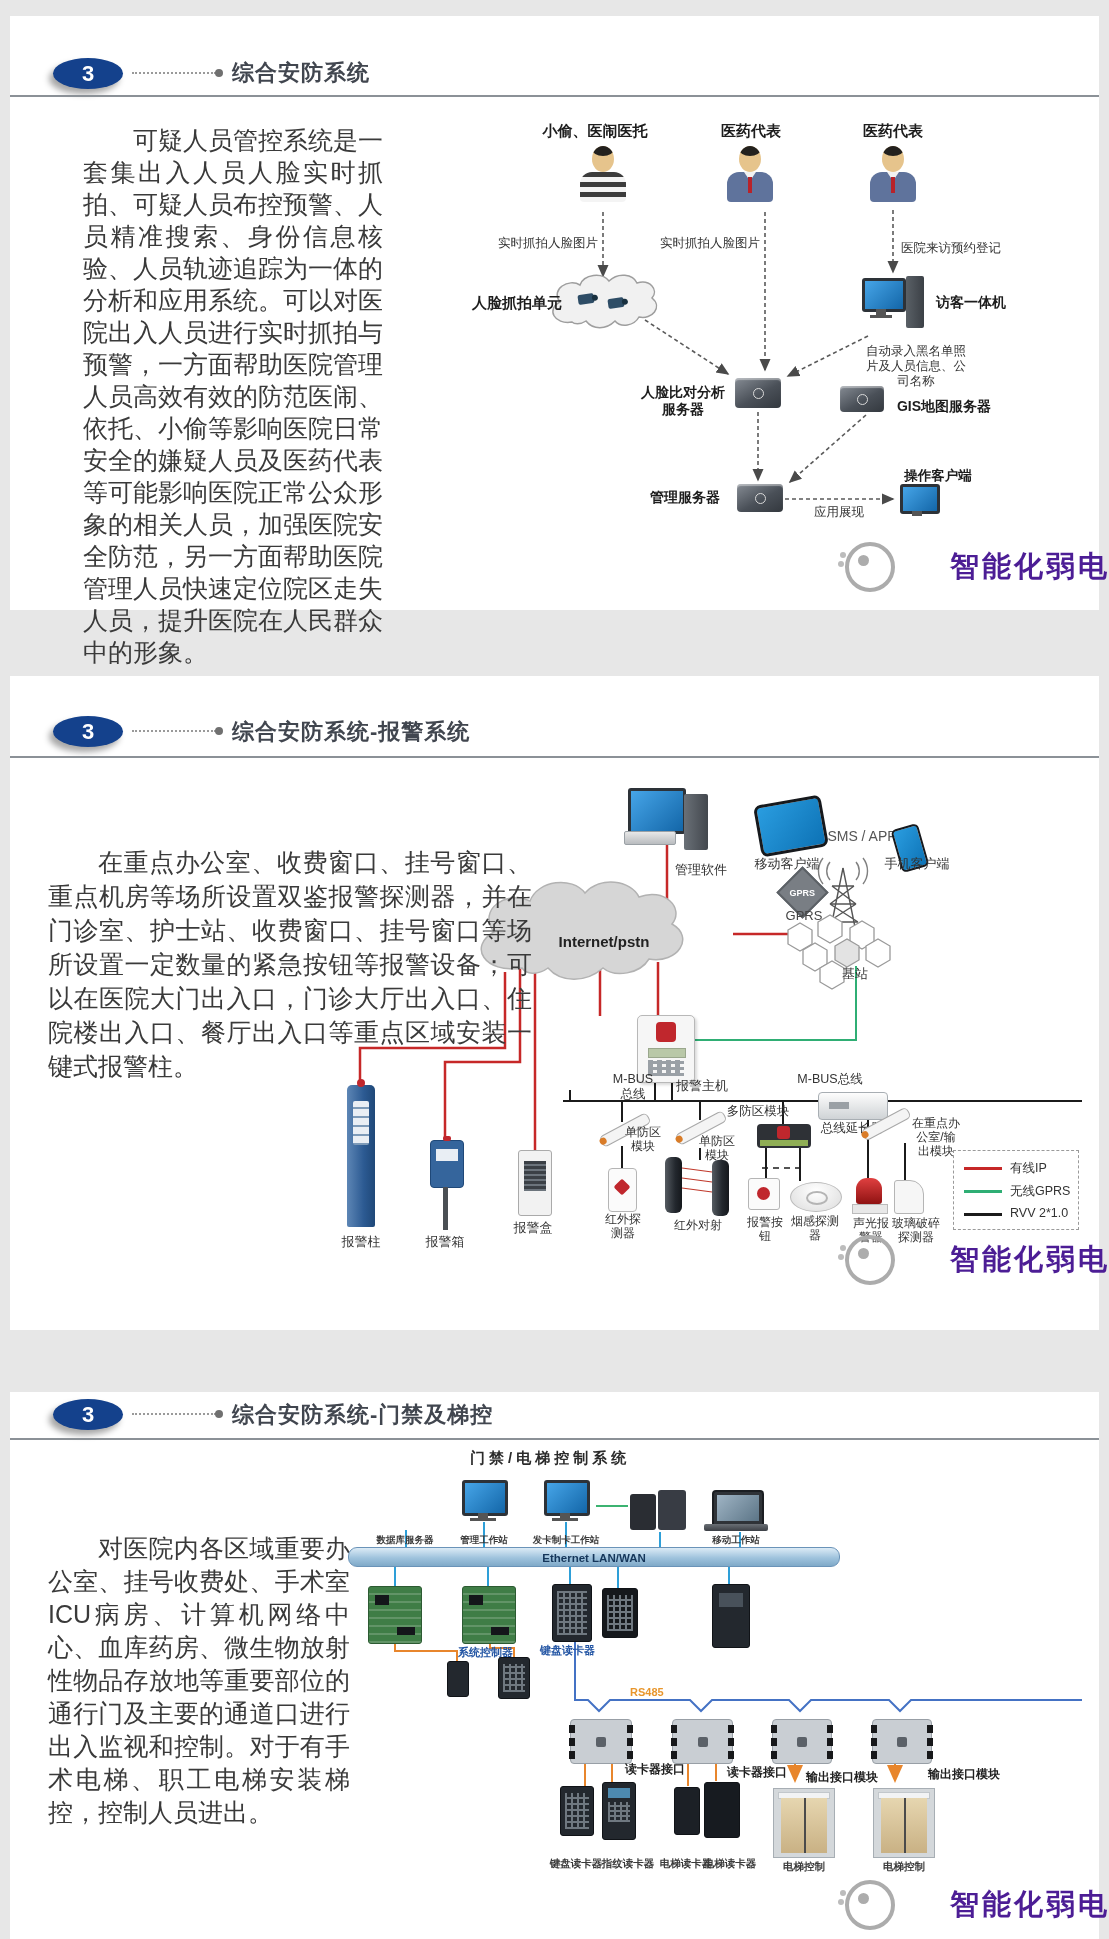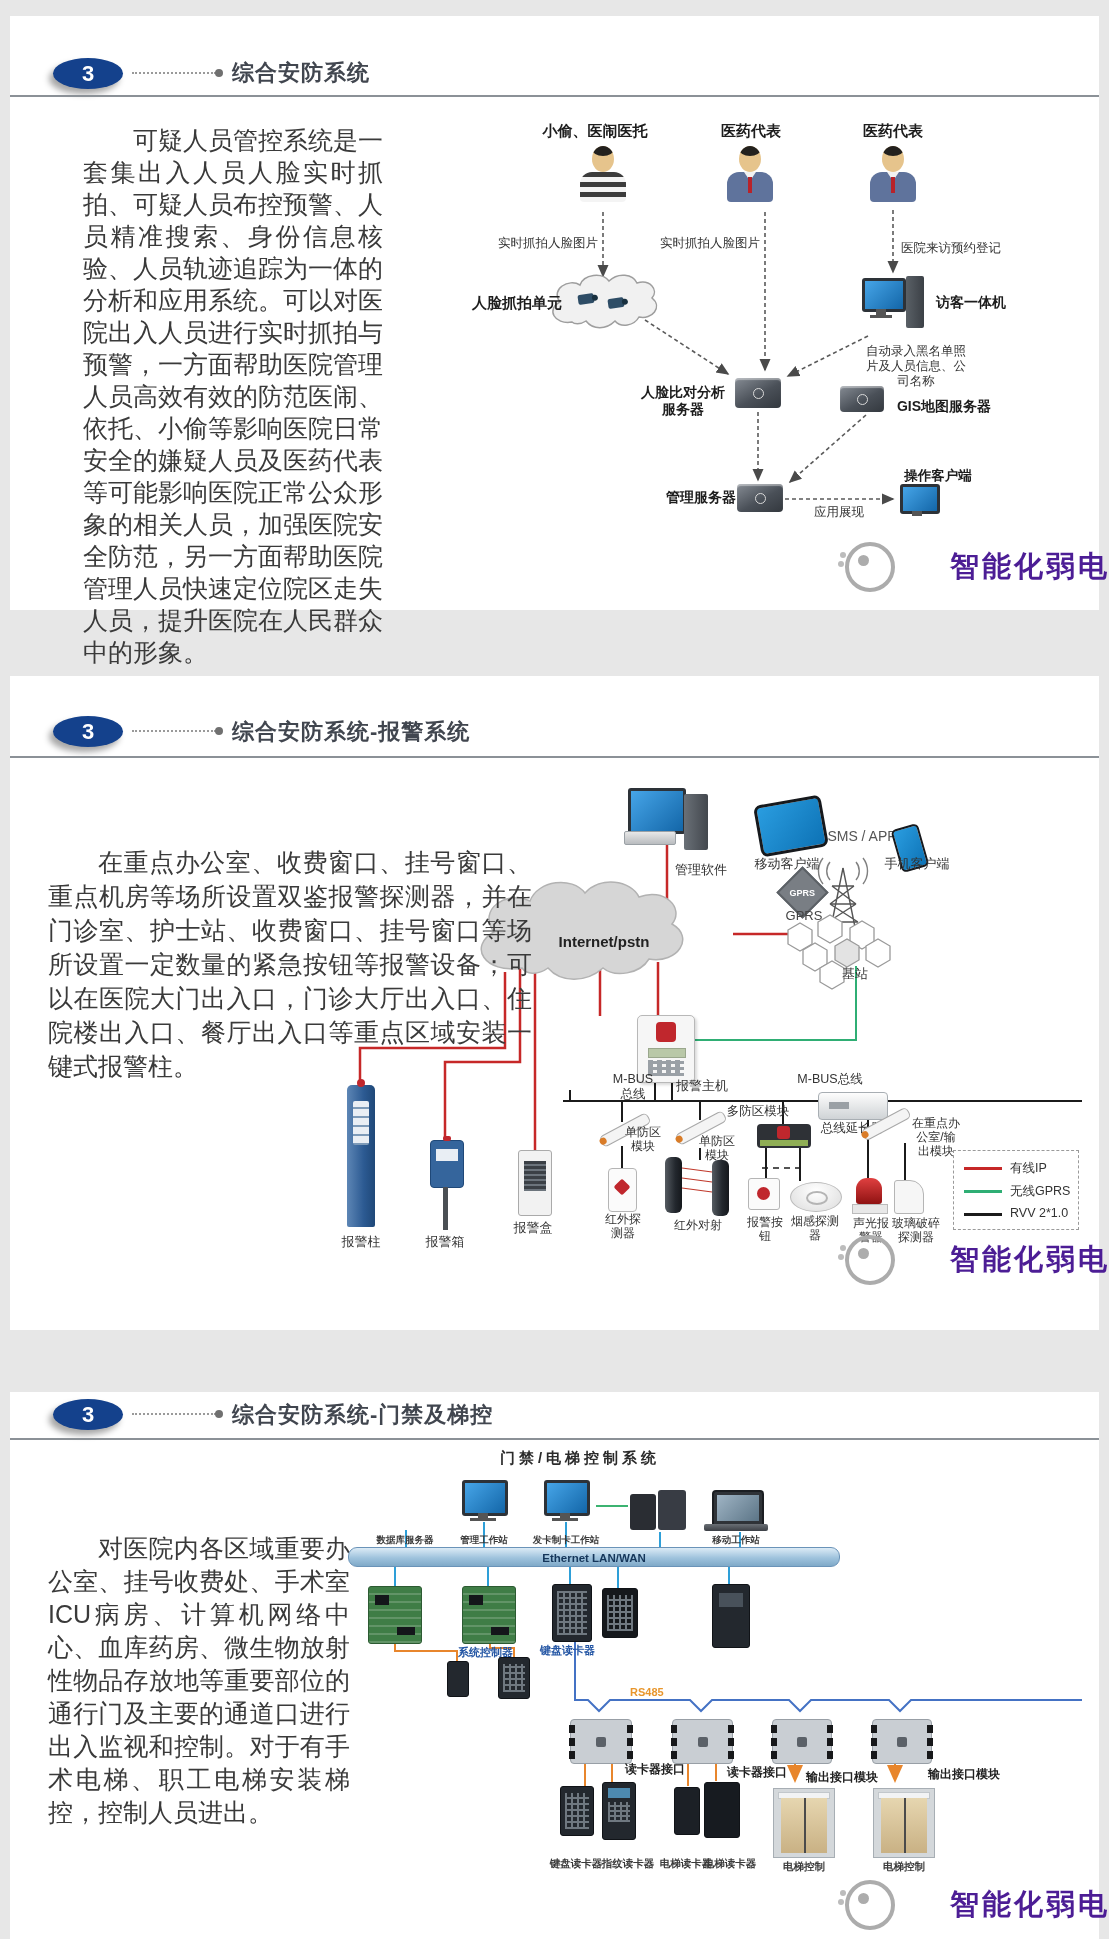--- a/index.html
+++ b/index.html
@@ -216,21 +216,21 @@
   <div class="stand" style="left:870px;top:315px;width:22px;height:3px;"></div>
   <div class="abs" style="left:906px;top:276px;width:18px;height:52px;background:linear-gradient(90deg,#5a6066,#3b4046);border-radius:2px;"></div>
   <div class="blb" style="left:928px;top:294px;width:86px;">访客一体机</div>
   <div class="lbl" style="left:860px;top:344px;width:112px;">自动录入黑名单照片及人员信息、公司名称</div>
 
   <div class="srv" style="left:735px;top:378px;width:46px;height:30px;"></div>
   <div class="blb" style="left:638px;top:384px;width:90px;">人脸比对分析服务器</div>
   <div class="srv" style="left:840px;top:386px;width:44px;height:26px;"></div>
   <div class="blb" style="left:886px;top:398px;width:116px;">GIS地图服务器</div>
   <div class="srv" style="left:737px;top:484px;width:46px;height:28px;"></div>
-  <div class="blb" style="left:664px;top:489px;width:74px;">管理服务器</div>
+  <div class="blb" style="left:648px;top:489px;width:74px;">管理服务器</div>
 
   <div class="blb" style="left:896px;top:468px;width:84px;font-size:13.5px;">操作客户端</div>
   <div class="mon" style="left:900px;top:484px;width:34px;height:24px;">
       <div class="scr"></div>
     </div>
   <div class="stand" style="left:912px;top:511px;width:10px;height:5px;"></div>
   <div class="lbl" style="left:806px;top:505px;width:66px;">应用展现</div>
 
   <div class="wm" style="left:845px;top:542px;">
     <span class="wm-logo"></span>
@@ -344,21 +344,21 @@
     <span class="wm-logo"></span>
     <span class="wm-text">智能化弱电圈</span>
   </div>
 
   <div class="badge" style="left:53px;top:1399px;">3</div>
   <div class="dots" style="left:132px;top:1413px;"></div>
   <div class="title" style="left:232px;top:1400px;">综合安防系统-门禁及梯控</div>
   <div class="hline" style="top:1438px;"></div>
   <div class="para" style="left:48px;top:1532px;width:302px;line-height:33px;">对医院内各区域重要办公室、挂号收费处、手术室ICU病房、计算机网络中心、血库药房、微生物放射性物品存放地等重要部位的通行门及主要的通道口进行出入监视和控制。对于有手术电梯、职工电梯安装梯控，控制人员进出。</div>
 
-  <div class="abs" style="left:470px;top:1449px;width:220px;text-align:center;font-size:15px;font-weight:bold;letter-spacing:4px;color:#2b2b2b;">门禁/电梯控制系统</div>
+  <div class="abs" style="left:470px;top:1449px;width:220px;font-size:15px;font-weight:bold;letter-spacing:4px;color:#2b2b2b;">门禁/电梯控制系统</div>
 
   <div class="abs" style="left:388px;top:1478px;width:34px;height:52px;background:linear-gradient(90deg,#3a4150,#20242e 60%);border-radius:3px;background-image:repeating-linear-gradient(0deg,rgba(255,255,255,.15) 0 2px,transparent 2px 7px);"></div>
   <div class="s3top" style="left:374px;top:1534px;width:62px;">数据库服务器</div>
   <div class="mon" style="left:462px;top:1480px;width:40px;height:30px;">
       <div class="scr"></div>
     </div>
   <div class="stand" style="left:478px;top:1513px;width:10px;height:5px;"></div>
   <div class="stand" style="left:470px;top:1518px;width:26px;height:3px;"></div>
   <div class="s3top" style="left:456px;top:1534px;width:56px;">管理工作站</div>
   <div class="mon" style="left:544px;top:1480px;width:40px;height:30px;">

